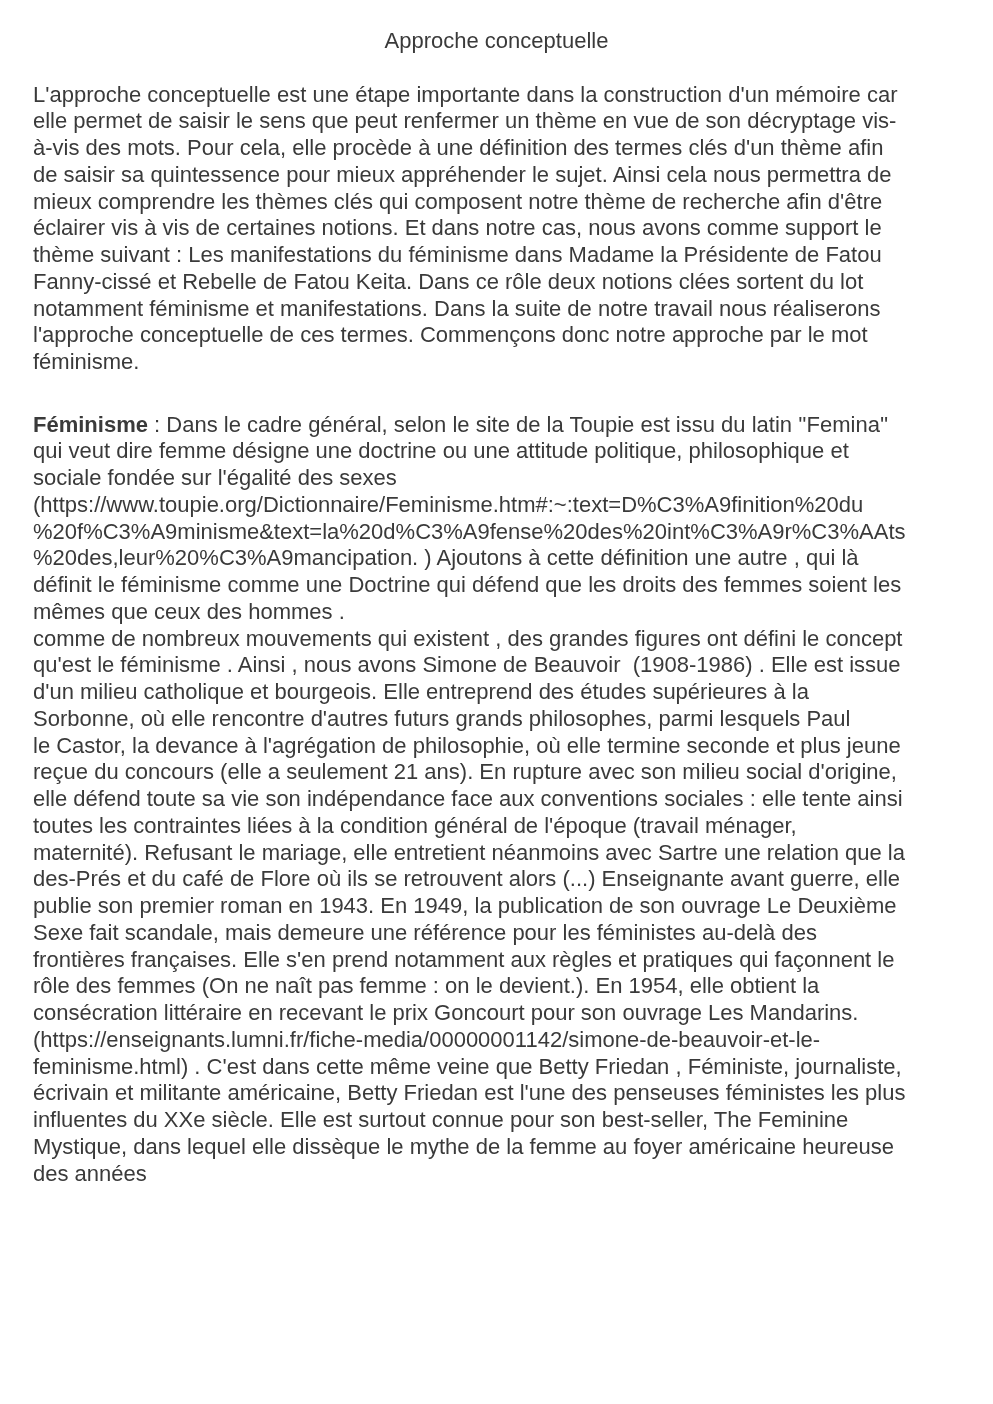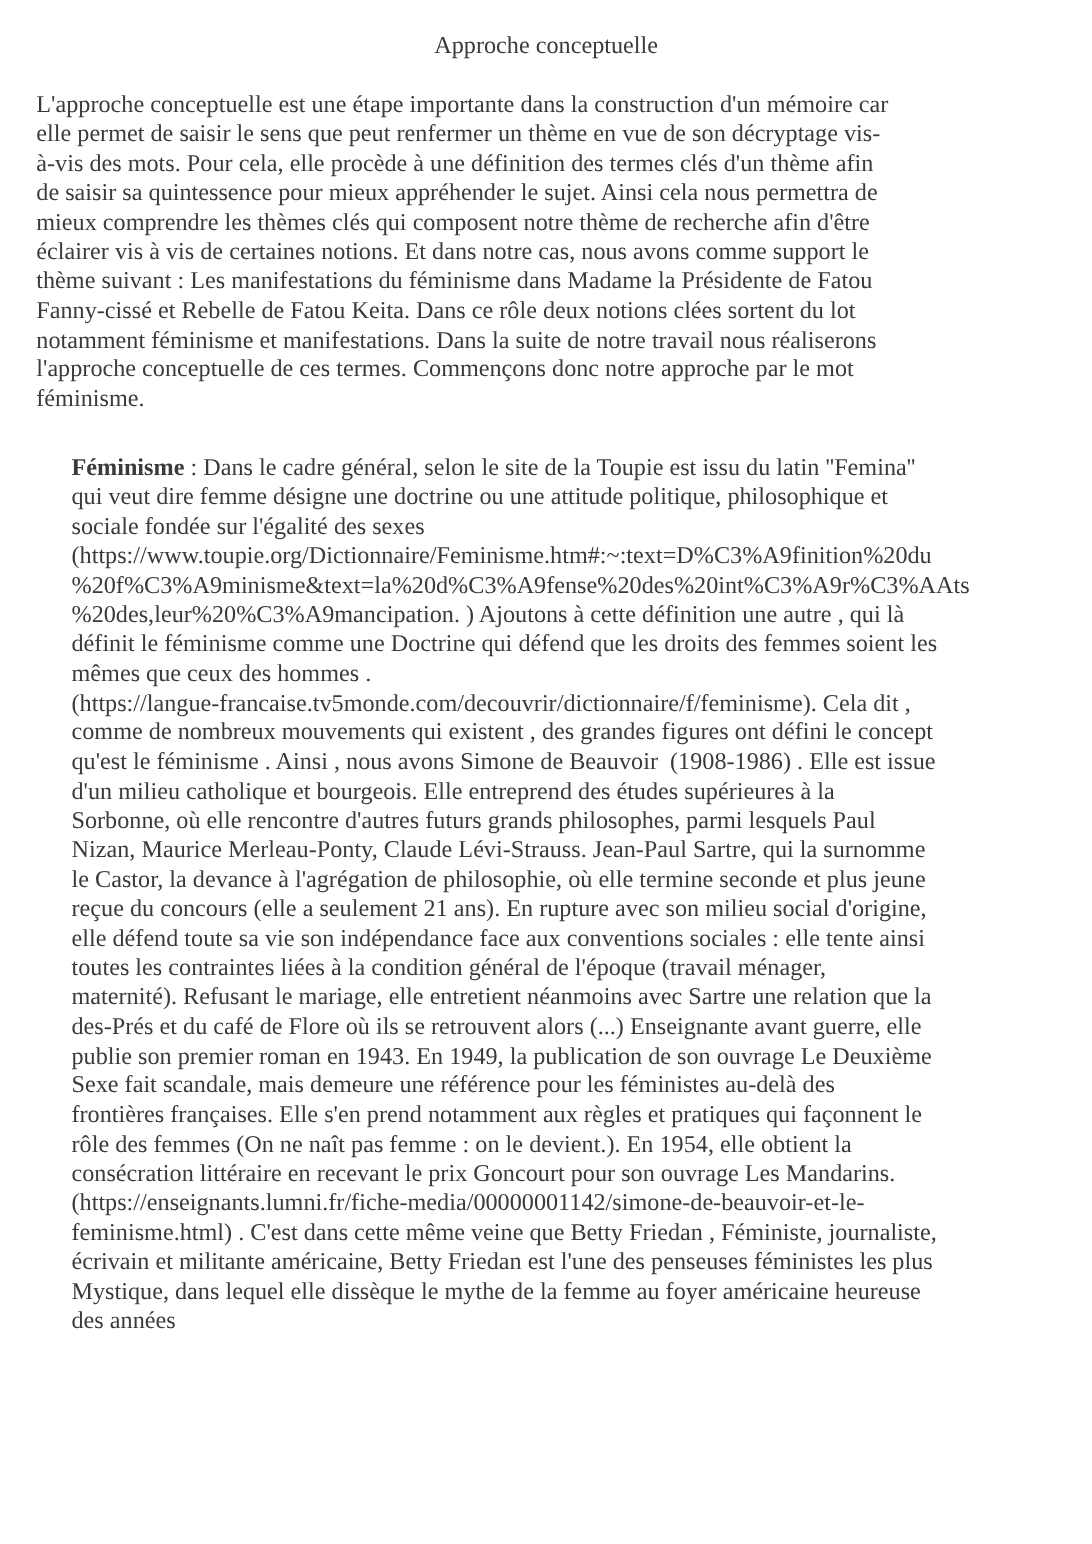--- a/index.html
+++ b/index.html
@@ -14,30 +14,29 @@
     font-family: "Liberation Sans", "DejaVu Sans", sans-serif;
   }
   .doc {
     box-sizing: border-box;
     width: 874px;
     height: 1404px;
     padding: 28px 0 0 33px;
     color: #3a3a3a;
     font-size: 22px;
     line-height: 26.75px;
-    font-family: Liberation Serif, serif;
   }
   .doc-title {
     width: 927px;
     text-align: center;
     white-space: pre;
     margin-bottom: 26.75px;
   }
   .paragraph { margin: 0; }
-  .paragraph + .paragraph { margin-top: 35.75px; margin-left: 32px; }
+  .paragraph + .paragraph { margin-top: 35.75px; }
   .line {
     white-space: pre;
     height: 26.75px;
   }
   .line strong { font-weight: bold; }
 </style>
 </head>
 <body>
 
 <div class="doc">
@@ -58,37 +57,36 @@
       </div>
       <div class="paragraph">
         <div class="line"><strong>Féminisme</strong> : Dans le cadre général, selon le site de la Toupie est issu du latin ''Femina''</div>
         <div class="line">qui veut dire femme désigne une doctrine ou une attitude politique, philosophique et</div>
         <div class="line">sociale fondée sur l'égalité des sexes</div>
         <div class="line">(https://www.toupie.org/Dictionnaire/Feminisme.htm#:~:text=D%C3%A9finition%20du</div>
         <div class="line">%20f%C3%A9minisme&amp;text=la%20d%C3%A9fense%20des%20int%C3%A9r%C3%AAts</div>
         <div class="line">%20des,leur%20%C3%A9mancipation. ) Ajoutons à cette définition une autre , qui là</div>
         <div class="line">définit le féminisme comme une Doctrine qui défend que les droits des femmes soient les</div>
         <div class="line">mêmes que ceux des hommes .</div>
-        <div class="line">(https://langue-francaise.tv5monde.com/decouvrir/dictionnaire/f/feminisme). Cela dit ,</div>
         <div class="line">comme de nombreux mouvements qui existent , des grandes figures ont défini le concept</div>
         <div class="line">qu'est le féminisme . Ainsi , nous avons Simone de Beauvoir  (1908-1986) . Elle est issue</div>
         <div class="line">d'un milieu catholique et bourgeois. Elle entreprend des études supérieures à la</div>
         <div class="line">Sorbonne, où elle rencontre d'autres futurs grands philosophes, parmi lesquels Paul</div>
-        <div class="line">Nizan, Maurice Merleau-Ponty, Claude Lévi-Strauss. Jean-Paul Sartre, qui la surnomme</div>
         <div class="line">le Castor, la devance à l'agrégation de philosophie, où elle termine seconde et plus jeune</div>
         <div class="line">reçue du concours (elle a seulement 21 ans). En rupture avec son milieu social d'origine,</div>
         <div class="line">elle défend toute sa vie son indépendance face aux conventions sociales : elle tente ainsi</div>
         <div class="line">toutes les contraintes liées à la condition général de l'époque (travail ménager,</div>
         <div class="line">maternité). Refusant le mariage, elle entretient néanmoins avec Sartre une relation que la</div>
         <div class="line">des-Prés et du café de Flore où ils se retrouvent alors (...) Enseignante avant guerre, elle</div>
         <div class="line">publie son premier roman en 1943. En 1949, la publication de son ouvrage Le Deuxième</div>
         <div class="line">Sexe fait scandale, mais demeure une référence pour les féministes au-delà des</div>
         <div class="line">frontières françaises. Elle s'en prend notamment aux règles et pratiques qui façonnent le</div>
         <div class="line">rôle des femmes (On ne naît pas femme : on le devient.). En 1954, elle obtient la</div>
         <div class="line">consécration littéraire en recevant le prix Goncourt pour son ouvrage Les Mandarins.</div>
         <div class="line">(https://enseignants.lumni.fr/fiche-media/00000001142/simone-de-beauvoir-et-le-</div>
         <div class="line">feminisme.html) . C'est dans cette même veine que Betty Friedan , Féministe, journaliste,</div>
         <div class="line">écrivain et militante américaine, Betty Friedan est l'une des penseuses féministes les plus</div>
+        <div class="line">influentes du XXe siècle. Elle est surtout connue pour son best-seller, The Feminine</div>
         <div class="line">Mystique, dans lequel elle dissèque le mythe de la femme au foyer américaine heureuse</div>
         <div class="line">des années</div>
       </div>
     </div>
 </div>
 
 </body></html>

